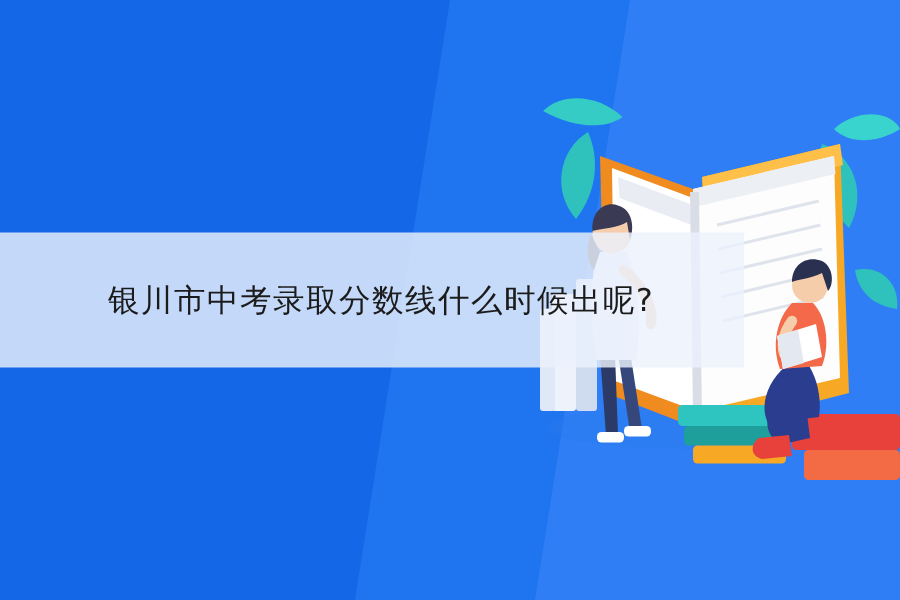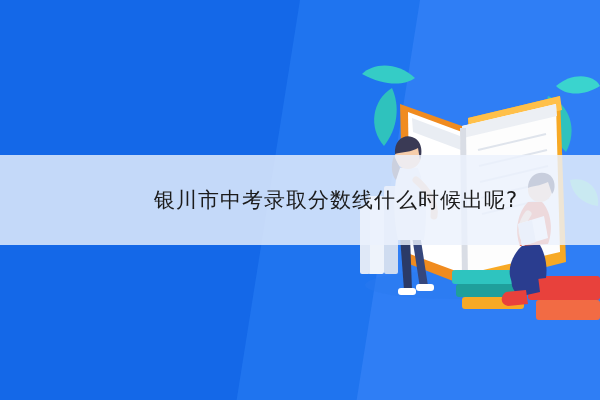--- a/index.html
+++ b/index.html
@@ -36,26 +36,25 @@
     transform: skewX(-9deg);
     transform-origin: top left;
   }
   
   .scene { position: absolute; left: 0; top: 0; width: 600px; height: 400px; }
   
   .band {
     position: absolute;
     left: 0;
     top: 155px;
-    width: 600px;
+    width: 496px;
     height: 90px;
     background: rgba(236, 242, 252, 0.82);
     display: flex;
     align-items: center;
-    justify-content: center;
   }
   .band-text {
     margin-left: 72px;
     font-size: 21px;
     letter-spacing: 1px;
     color: #1b1b1b;
     font-family: "DejaVu Sans", "Liberation Sans", sans-serif;
     white-space: nowrap;
   }
 </style>

